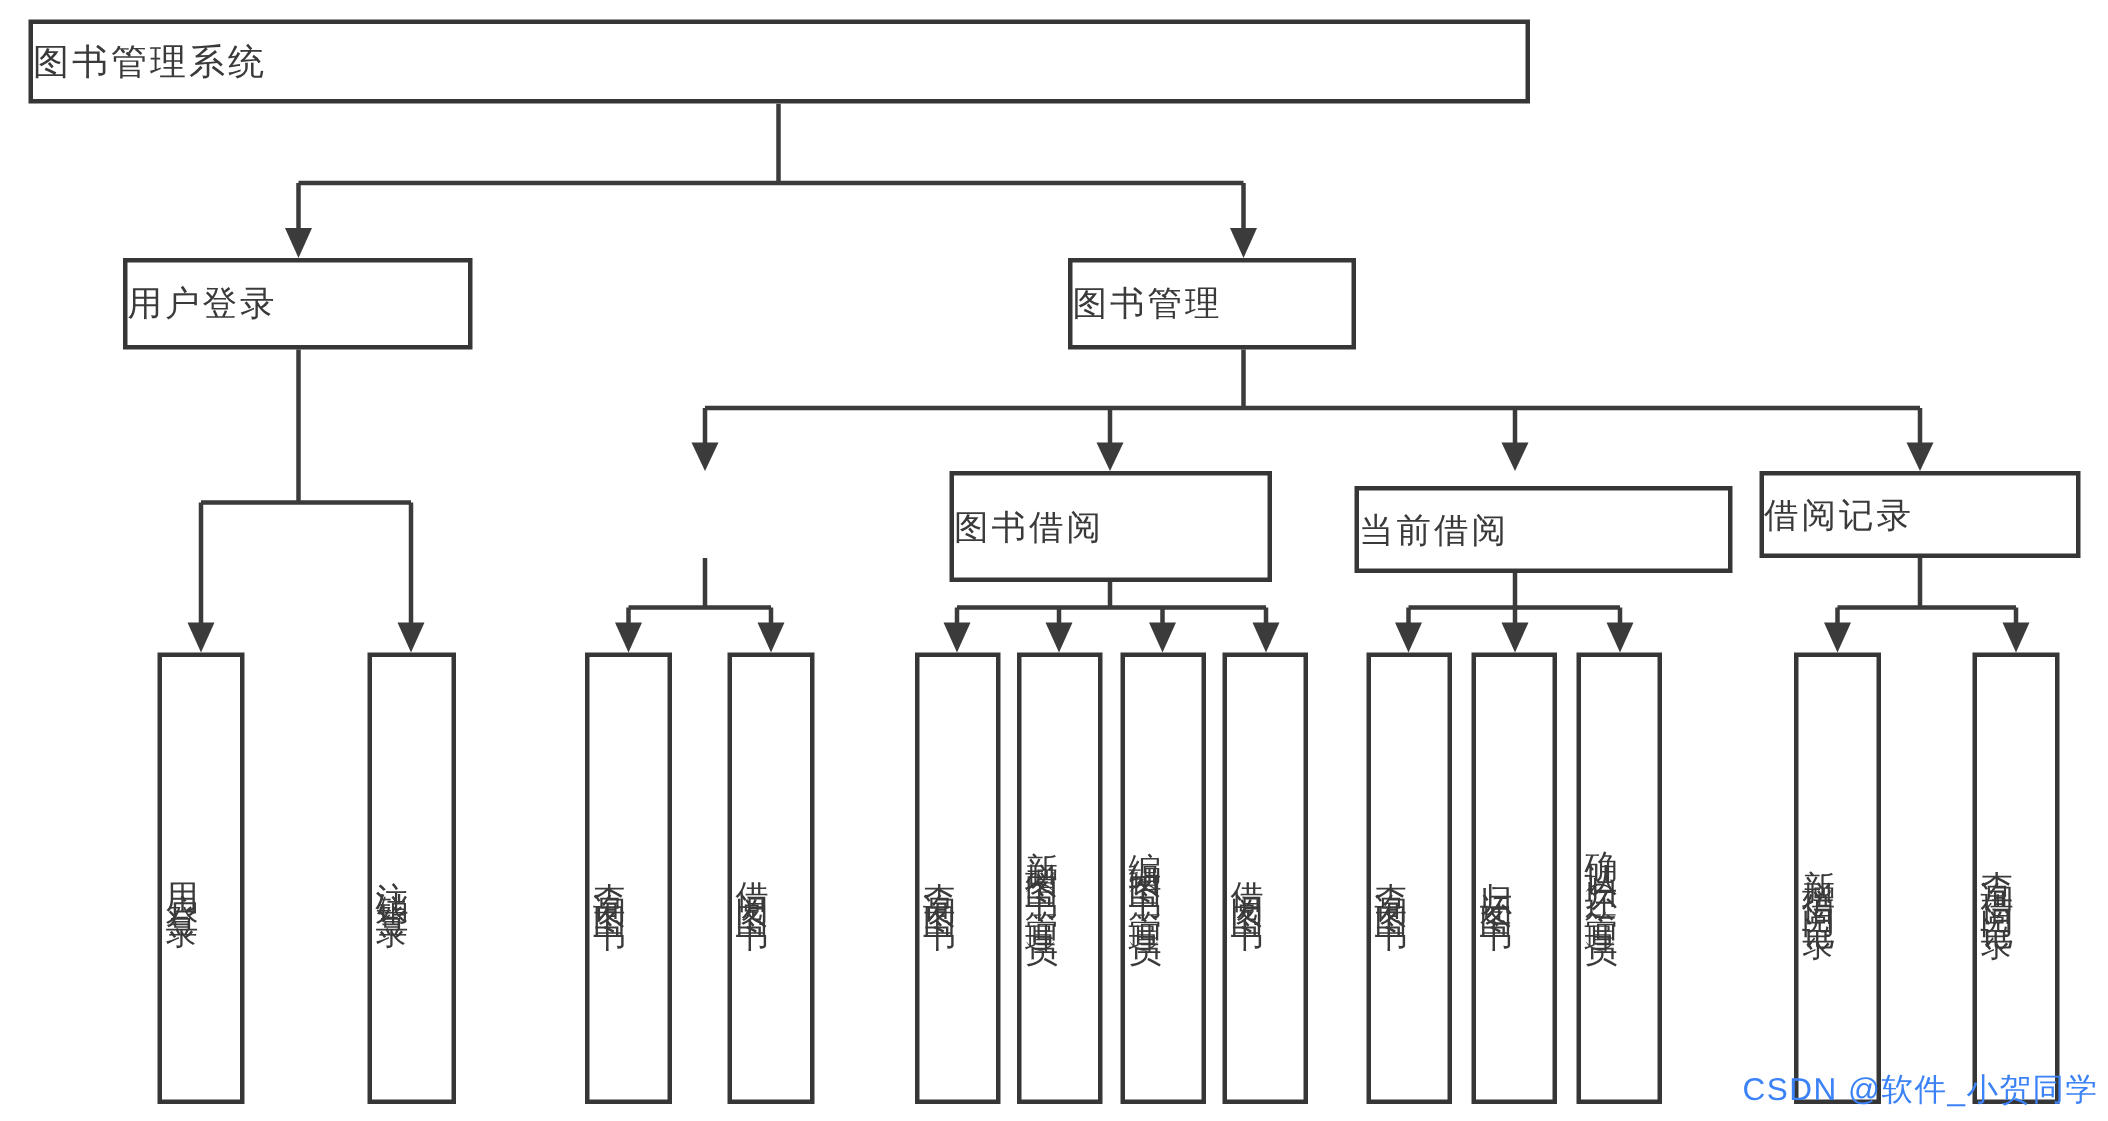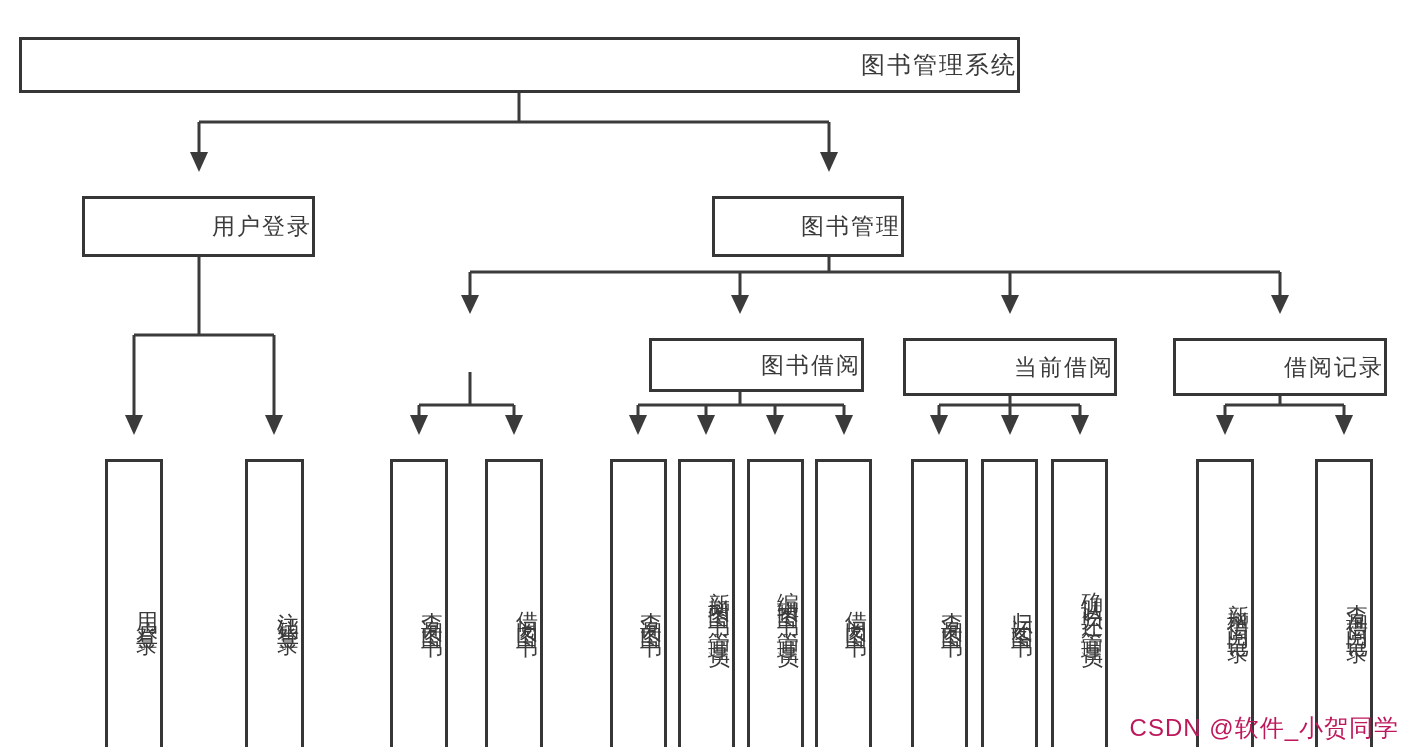--- a/index.html
+++ b/index.html
@@ -12,62 +12,61 @@
     overflow:hidden;
   }
   #wires { position:absolute; left:0; top:0; width:1405px; height:747px; }
   .node {
     position:absolute;
     box-sizing:border-box;
     border:3px solid #363636;
     background:#ffffff;
     display:flex;
     align-items:center;
-    justify-content:flex-end;
+    justify-content:flex-start;
     text-align:center;
-    margin-top:24px;
   }
   .node .lbl { font-size:23px; letter-spacing:2px; white-space:nowrap; }
   .root .lbl { font-size:24px; }
   .leaf .lbl {
     writing-mode:vertical-rl;
     text-orientation:mixed;
     font-size:22px;
     letter-spacing:8px;
     line-height:1.2;
     white-space:nowrap;
   }
   
   .root      { left:19px;   top:13px;  width:1001px; height:56px; }
   .n-ulogin  { left:82px;   top:172px; width:233px;  height:61px; }
   .n-bmgmt   { left:712px;  top:172px; width:192px;  height:61px; }
   .n-newrec  { left:362px;  top:314px; width:216px;  height:58px; }
-  .n-borrow  { left:649px;  top:314px; width:215px;  height:54px; }
-  .n-current { left:903px;  top:314px; width:214px;  height:58px; }
+  .n-borrow  { left:633px;  top:314px; width:215px;  height:74px; }
+  .n-current { left:903px;  top:324px; width:252px;  height:58px; }
   .n-records { left:1173px; top:314px; width:214px;  height:58px; }
   .leaf { top:435px; height:301px; }
   .l-ua { left:105px;  width:58px; }
   .l-ub { left:245px;  width:59px; }
   .l-na { left:390px;  width:58px; }
   .l-nb { left:485px;  width:58px; }
   .l-ba { left:610px;  width:57px; }
   .l-bb { left:678px;  width:57px; }
   .l-bc { left:747px;  width:57px; }
   .l-bd { left:815px;  width:57px; }
   .l-ca { left:911px;  width:57px; }
   .l-cb { left:981px;  width:57px; }
   .l-cc { left:1051px; width:57px; }
   .l-ra { left:1196px; width:58px; }
   .l-rb { left:1315px; width:58px; }
   #watermark {
     position:absolute;
     right:6px; top:712px;
-    font-size:24px;
+    font-size:21px;
     letter-spacing:1px;
-    color:#be185d;
+    color:#3b82f6;
     white-space:nowrap;
   }
 </style>
 </head>
 <body>
 
 <div id="stage">
 
   <svg id="wires" viewBox="0 0 1405 747" xmlns="http://www.w3.org/2000/svg">
     <g stroke="#3b3b3b" stroke-width="3" fill="none">

